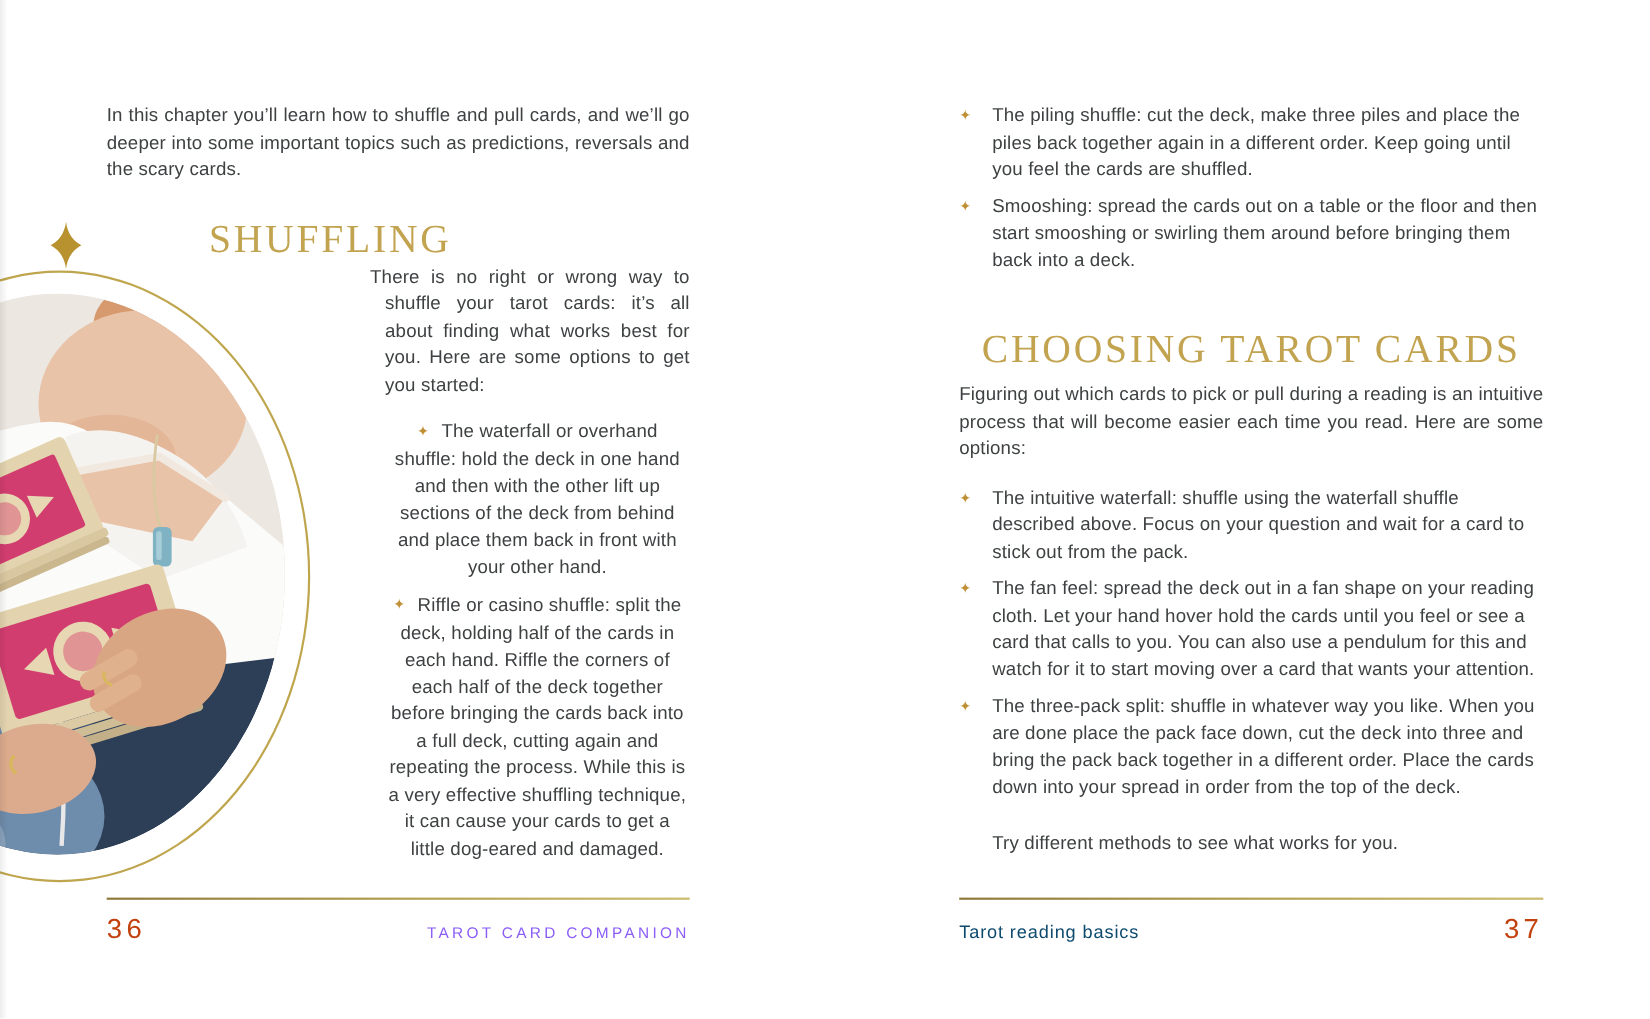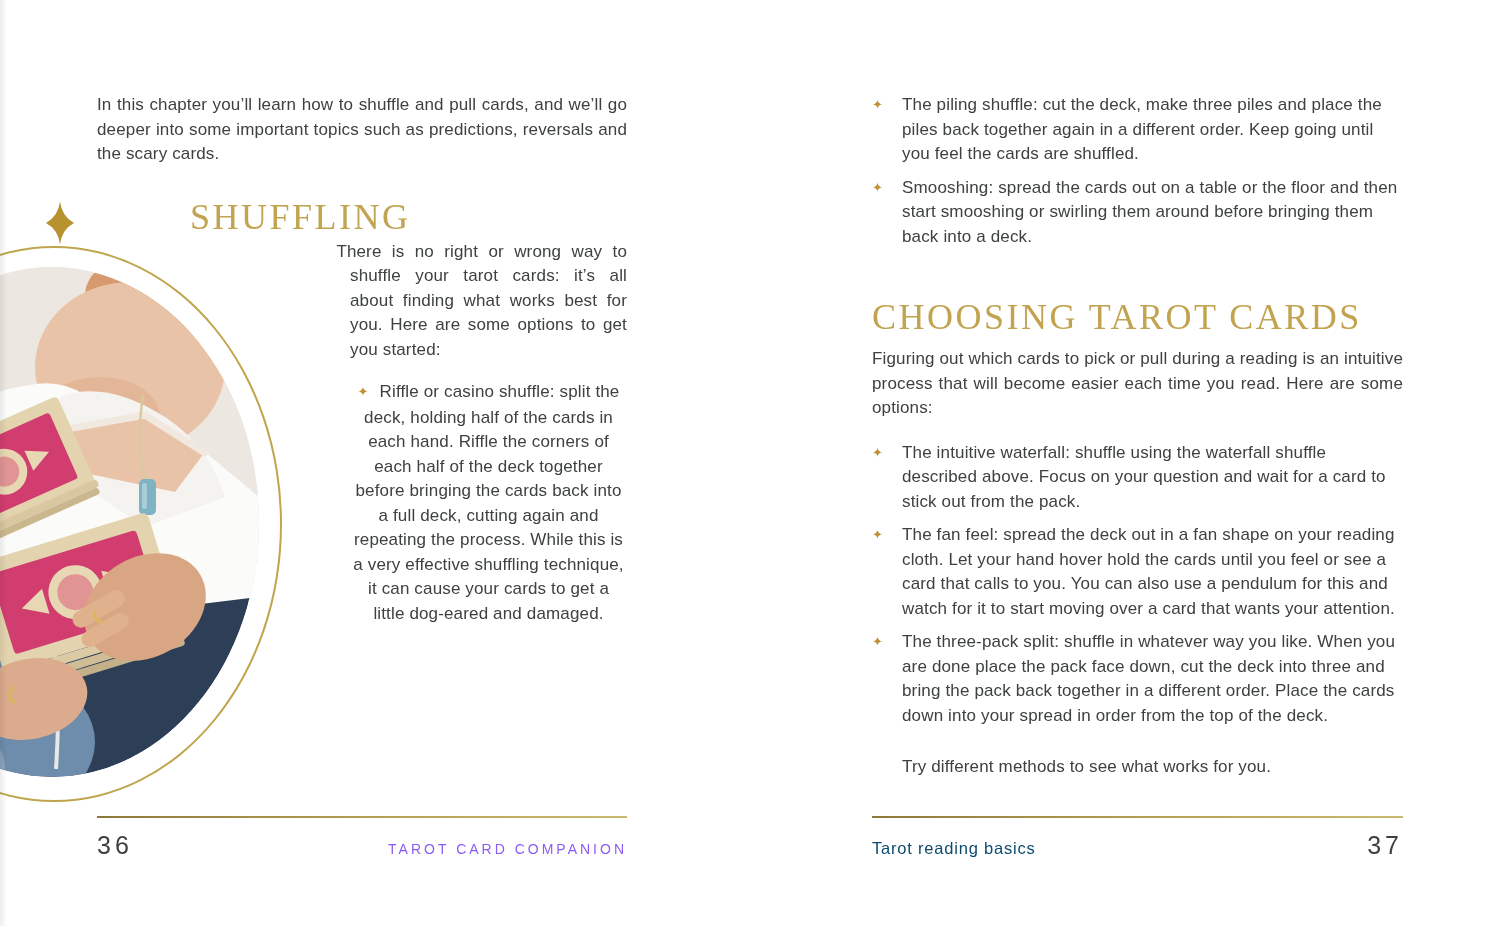--- a/index.html
+++ b/index.html
@@ -57,33 +57,33 @@
   }
   .photo svg{display:block;}
 
   
   .content-right{
     position:absolute;left:122px;top:0;width:531px;padding-top:93px;
   }
   .blist{margin:0;padding:0;list-style:none;}
   .bullet-h{position:relative;padding-left:30px;margin:0 0 9px 0;}
   .bullet-h .star{position:absolute;left:0;top:1px;margin:0;}
-  .content-right .heading{margin-top:51px;margin-bottom:13px;}
+  .content-right .heading{margin-top:51px;margin-bottom:13px;text-align:center;}
   .lead-right{margin:0 0 20px 0;}
   .closing{margin-top:27px;padding-left:30px;}
 
   
   .footer{position:absolute;left:0;right:0;top:816px;}
   .page-left  .footer{left:97px;width:530px;}
   .page-right .footer{left:122px;width:531px;}
   .rule{height:2px;background:linear-gradient(90deg,#8d7a3b,#b5a254 55%,#cbbb6e);}
   .frow{display:flex;justify-content:space-between;align-items:baseline;margin-top:13px;}
   .pagenum{
     font-family:"Liberation Sans","DejaVu Sans",sans-serif;
-    font-size:25px;color:#404040;letter-spacing:4px;
+    font-size:25px;color:#c2410c;letter-spacing:4px;
   }
   .running-caps{font-size:14px;color:#8b5cf6;letter-spacing:3px;}
   .running-mixed{font-size:16.5px;color:#0c4a6e;letter-spacing:.8px;}
 </style>
 </head>
 <body>
 
 <div class="spread">
 
   <section class="page page-left">
@@ -172,20 +172,23 @@
     <div class="content-left body-text">
       <p class="intro justify">In this chapter you’ll learn how to shuffle and pull cards, and we’ll go deeper into some important topics such as predictions, reversals and the scary cards.</p>
 
       <h2 class="heading">SHUFFLING</h2>
 
       <div class="oval-float"></div>
 
       <p class="lead-left justify">There is no right or wrong way to shuffle your tarot cards: it’s all about finding what works best for you. Here are some options to get you started:</p>
 
       <div class="bullet-c">
+        <span class="star">✦</span><span>The waterfall or overhand shuffle: hold the deck in one hand and then with the other lift up sections of the deck from behind and place them back in front with your other hand.</span>
+      </div>
+      <div class="bullet-c">
         <span class="star">✦</span><span>Riffle or casino shuffle: split the deck, holding half of the cards in each hand. Riffle the corners of each half of the deck together before bringing the cards back into a full deck, cutting again and repeating the process. While this is a very effective shuffling technique, it can cause your cards to get a little dog-eared and damaged.</span>
       </div>
     </div>
 
     <footer class="footer">
       <div class="rule"></div>
       <div class="frow">
         <span class="pagenum">36</span>
         <span class="running-caps">TAROT CARD COMPANION</span>
       </div>

